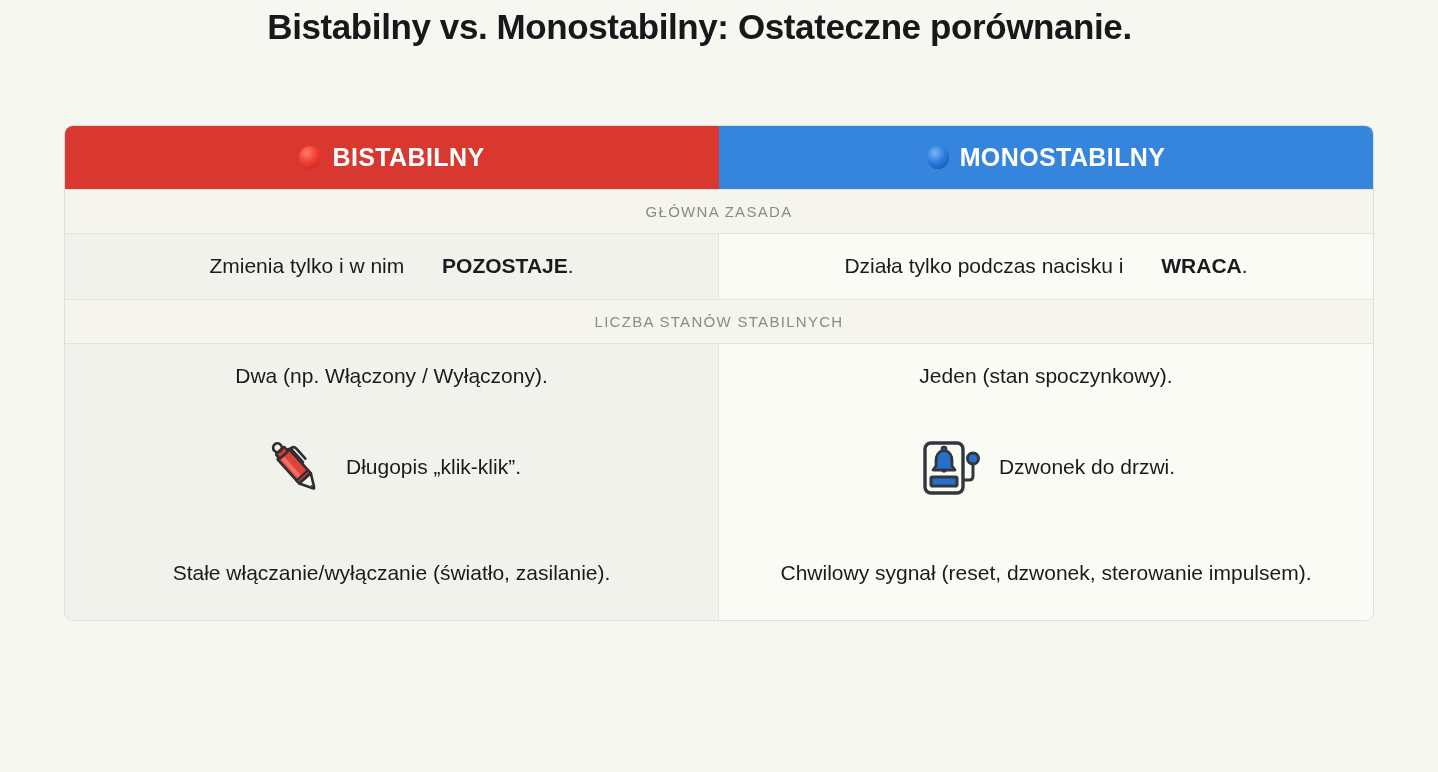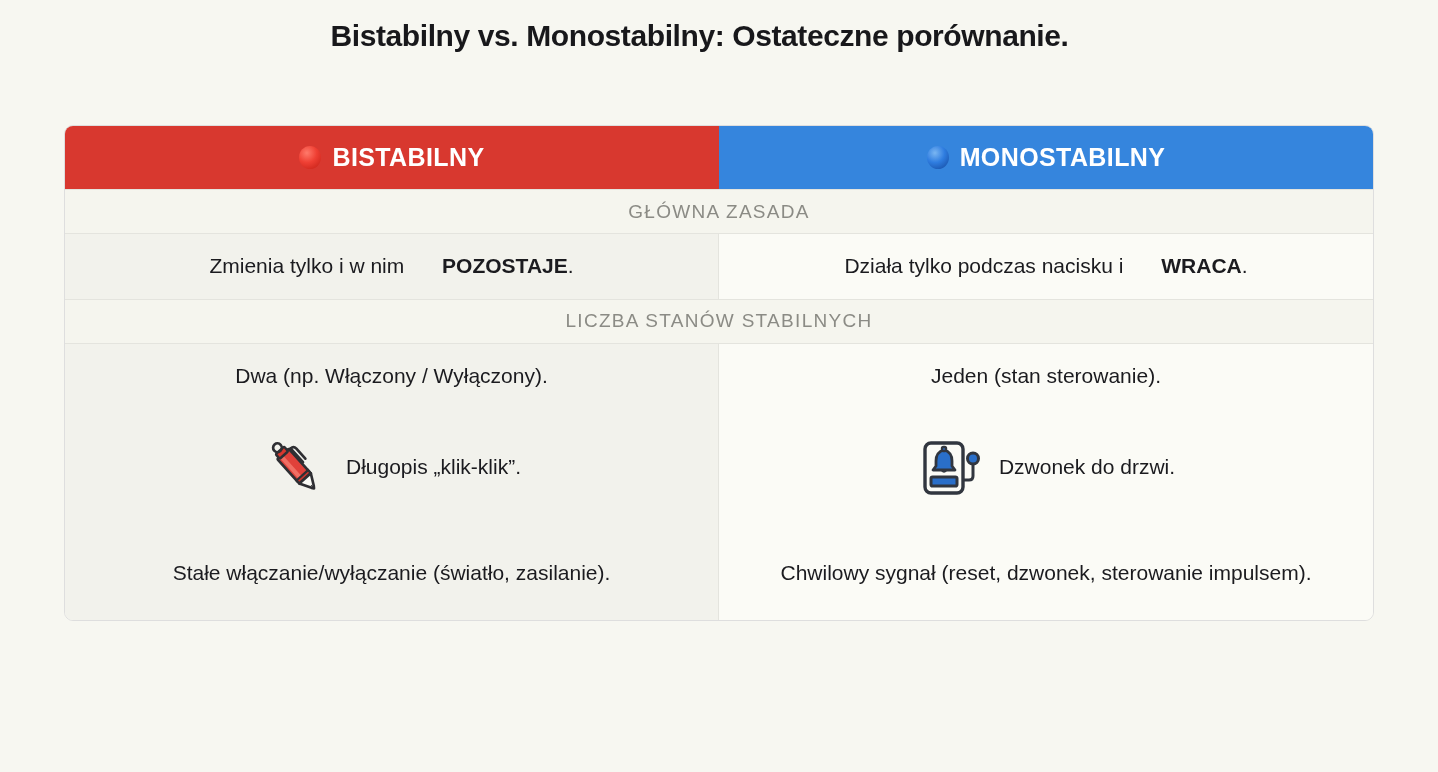--- a/index.html
+++ b/index.html
@@ -14,25 +14,25 @@
     overflow: hidden;
   }
   .page {
     position: relative;
     width: 1438px;
     height: 772px;
     box-sizing: border-box;
   }
   .page-title {
     position: absolute;
-    top: 18px;
+    top: 6px;
     left: 0;
     width: 1399px;
     text-align: center;
-    font-size: 30px;
+    font-size: 35px;
     font-weight: bold;
     color: #18181b;
     letter-spacing: -0.4px;
     line-height: 1.2;
   }
   .comparison-table {
     position: absolute;
     left: 64px;
     top: 125px;
     width: 1310px;
@@ -87,21 +87,21 @@
     height: 45px;
     display: flex;
     align-items: center;
     justify-content: center;
     background: #f5f5ee;
     border-top: 1px solid #e4e4de;
     border-bottom: 1px solid #e4e4de;
     box-sizing: border-box;
   }
   .section-label {
-    font-size: 19px;
+    font-size: 15px;
     color: #8b8b85;
     letter-spacing: 1.3px;
     text-transform: uppercase;
   }
   
   .content-row {
     display: flex;
     width: 100%;
   }
   .content-cell {
@@ -185,21 +185,21 @@
     </div>
 
     <div class="section-row">
       <span class="section-label">LICZBA STANÓW STABILNYCH</span>
     </div>
     <div class="content-row">
       <div class="content-cell left">
         <span>Dwa (np. Włączony / Wyłączony).</span>
       </div>
       <div class="content-cell right">
-        <span>Jeden (stan sterowanie).</span>
+        <span>Jeden (stan spoczynkowy).</span>
       </div>
     </div>
 
     <div class="content-row analogy">
       <div class="content-cell left">
         <span class="cell-inner">
           <span class="pen-icon">
             <svg viewBox="0 0 64 64" width="66" height="66" aria-hidden="true">
               <g transform="rotate(-42 32 32)">
 

